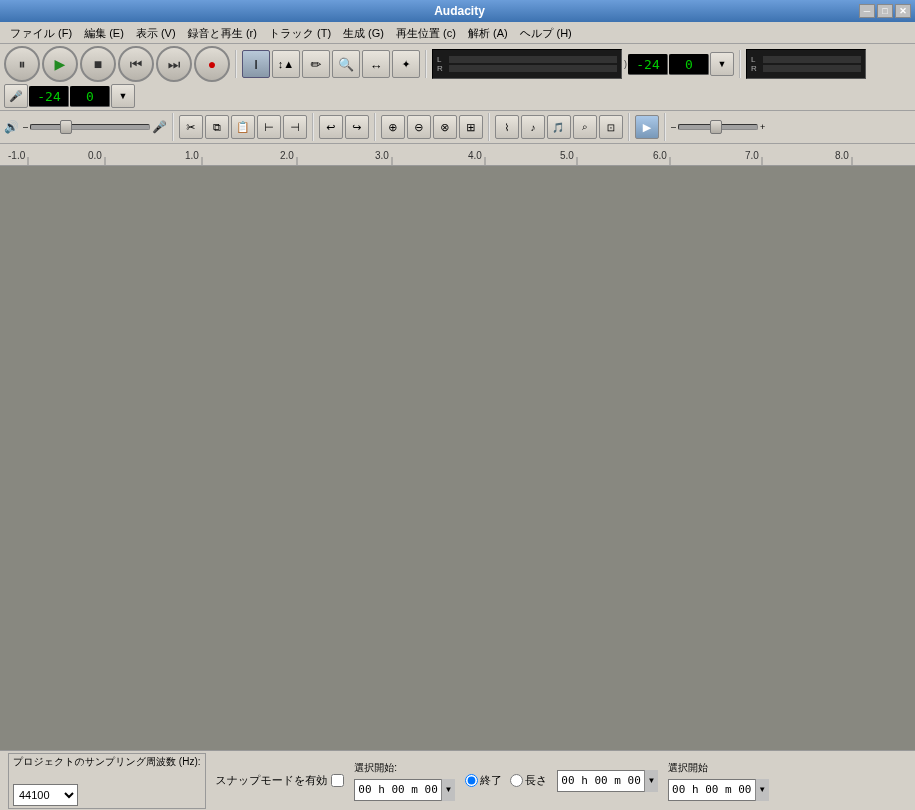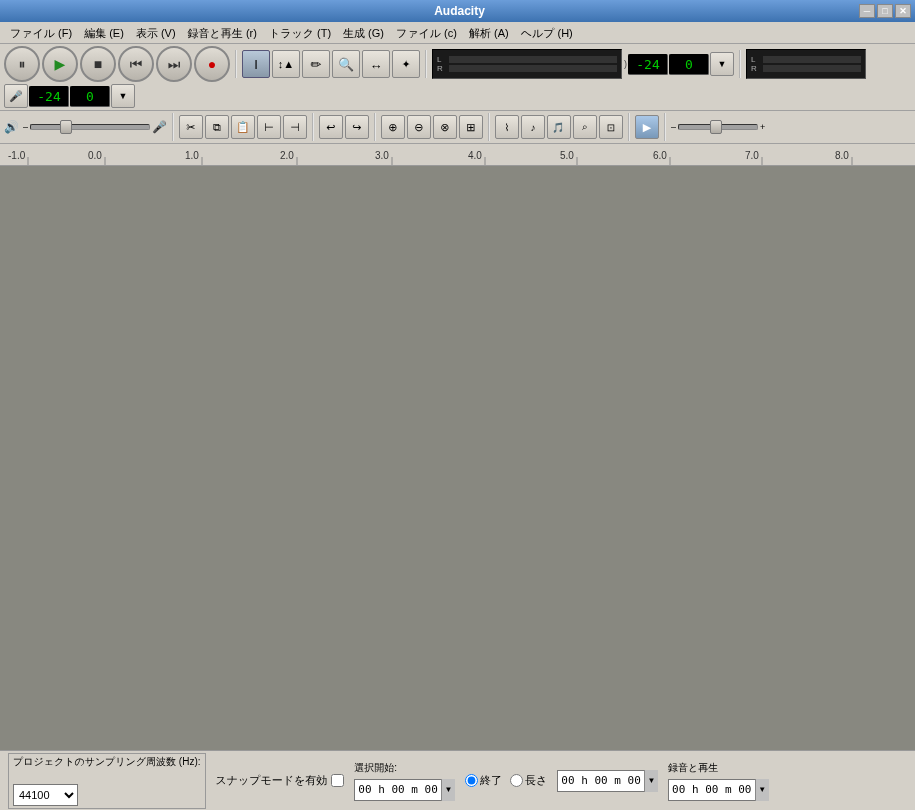--- a/index.html
+++ b/index.html
@@ -324,21 +324,21 @@
     </div>
   </div>
 
   <div id="menu-bar">
     <span class="menu-item">ファイル (F)</span>
     <span class="menu-item">編集 (E)</span>
     <span class="menu-item">表示 (V)</span>
     <span class="menu-item">録音と再生 (r)</span>
     <span class="menu-item">トラック (T)</span>
     <span class="menu-item">生成 (G)</span>
-    <span class="menu-item">ファイル (c)</span>
+    <span class="menu-item">再生位置 (c)</span>
     <span class="menu-item">解析 (A)</span>
     <span class="menu-item">ヘルプ (H)</span>
   </div>
 
   <div class="toolbar-row">
 
     <div class="transport-btn pause-btn">
       <span>⏸</span>
     </div>
     <div class="transport-btn play-btn">
@@ -556,21 +556,21 @@
     <div class="status-section">
       <div style="position:relative; display:inline-flex;">
         <div class="time-input">
           <span>00 h 00 m 00 s</span>
         </div>
         <div class="time-dropdown-arrow">▼</div>
       </div>
     </div>
 
     <div class="status-section">
-      <span style="font-size:10px;">録音と再生</span>
+      <span style="font-size:10px;">選択開始</span>
       <div style="position:relative; display:inline-flex;">
         <div class="time-input">
           <span>00 h 00 m 00 s</span>
         </div>
         <div class="time-dropdown-arrow">▼</div>
       </div>
     </div>
   </div>
 
 

